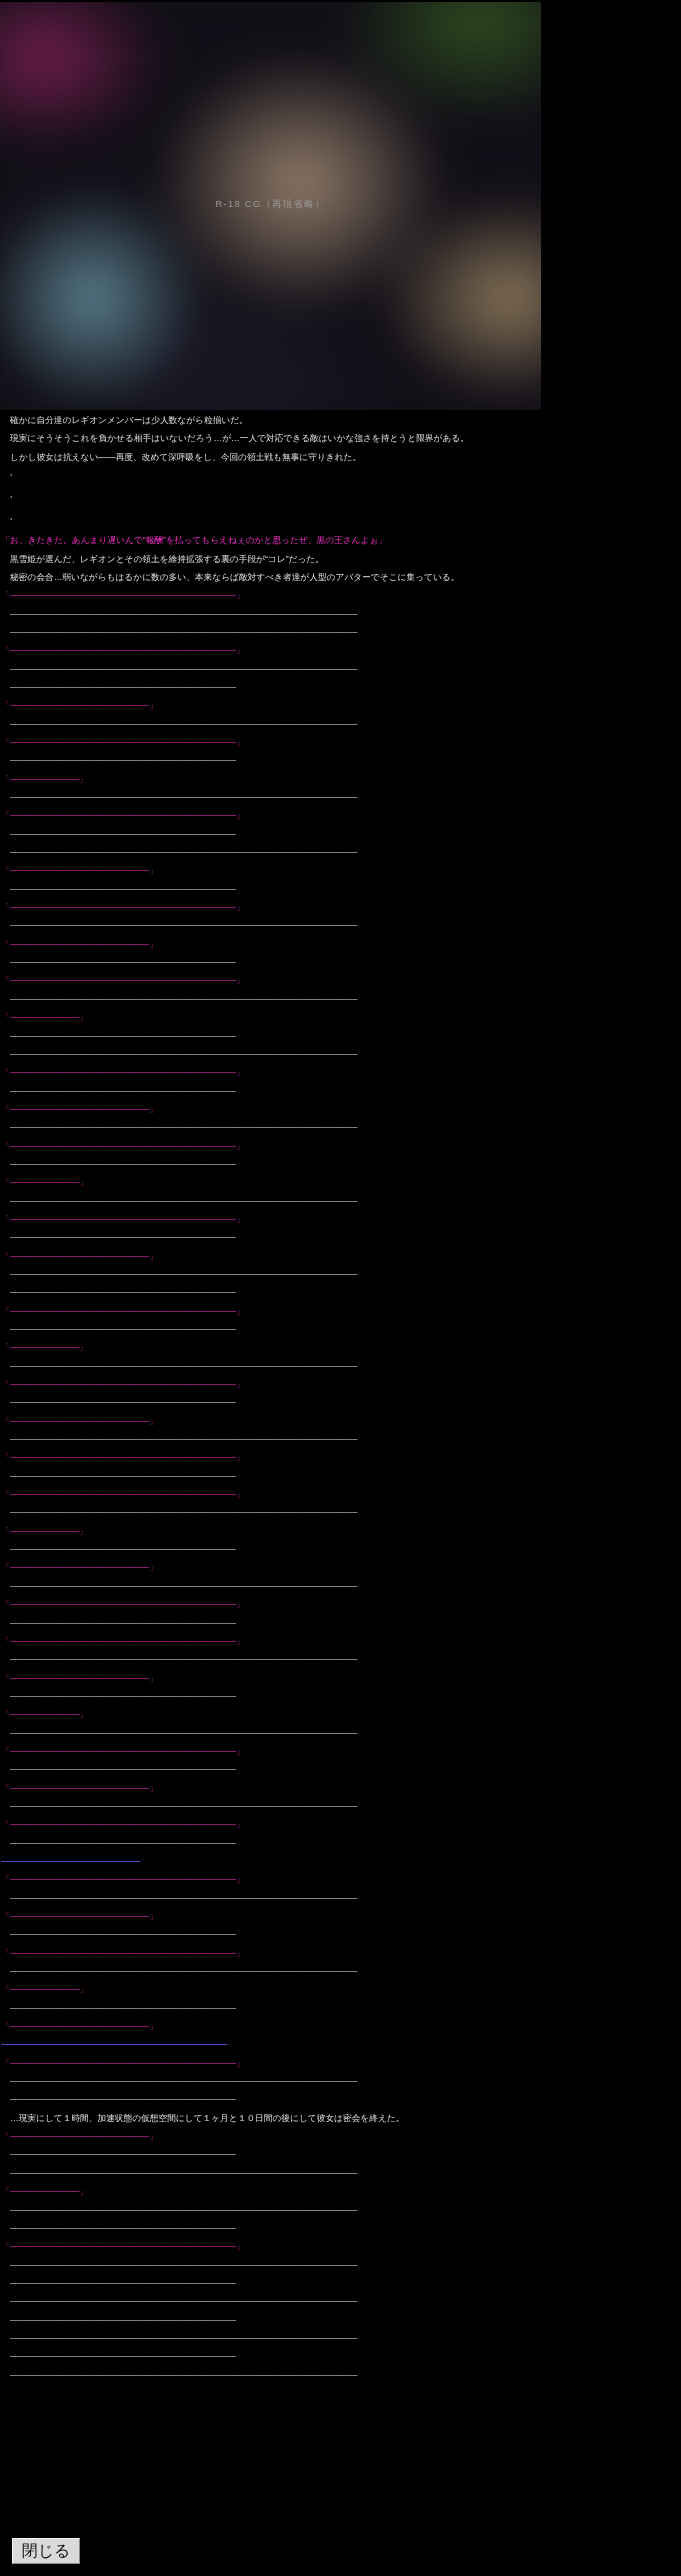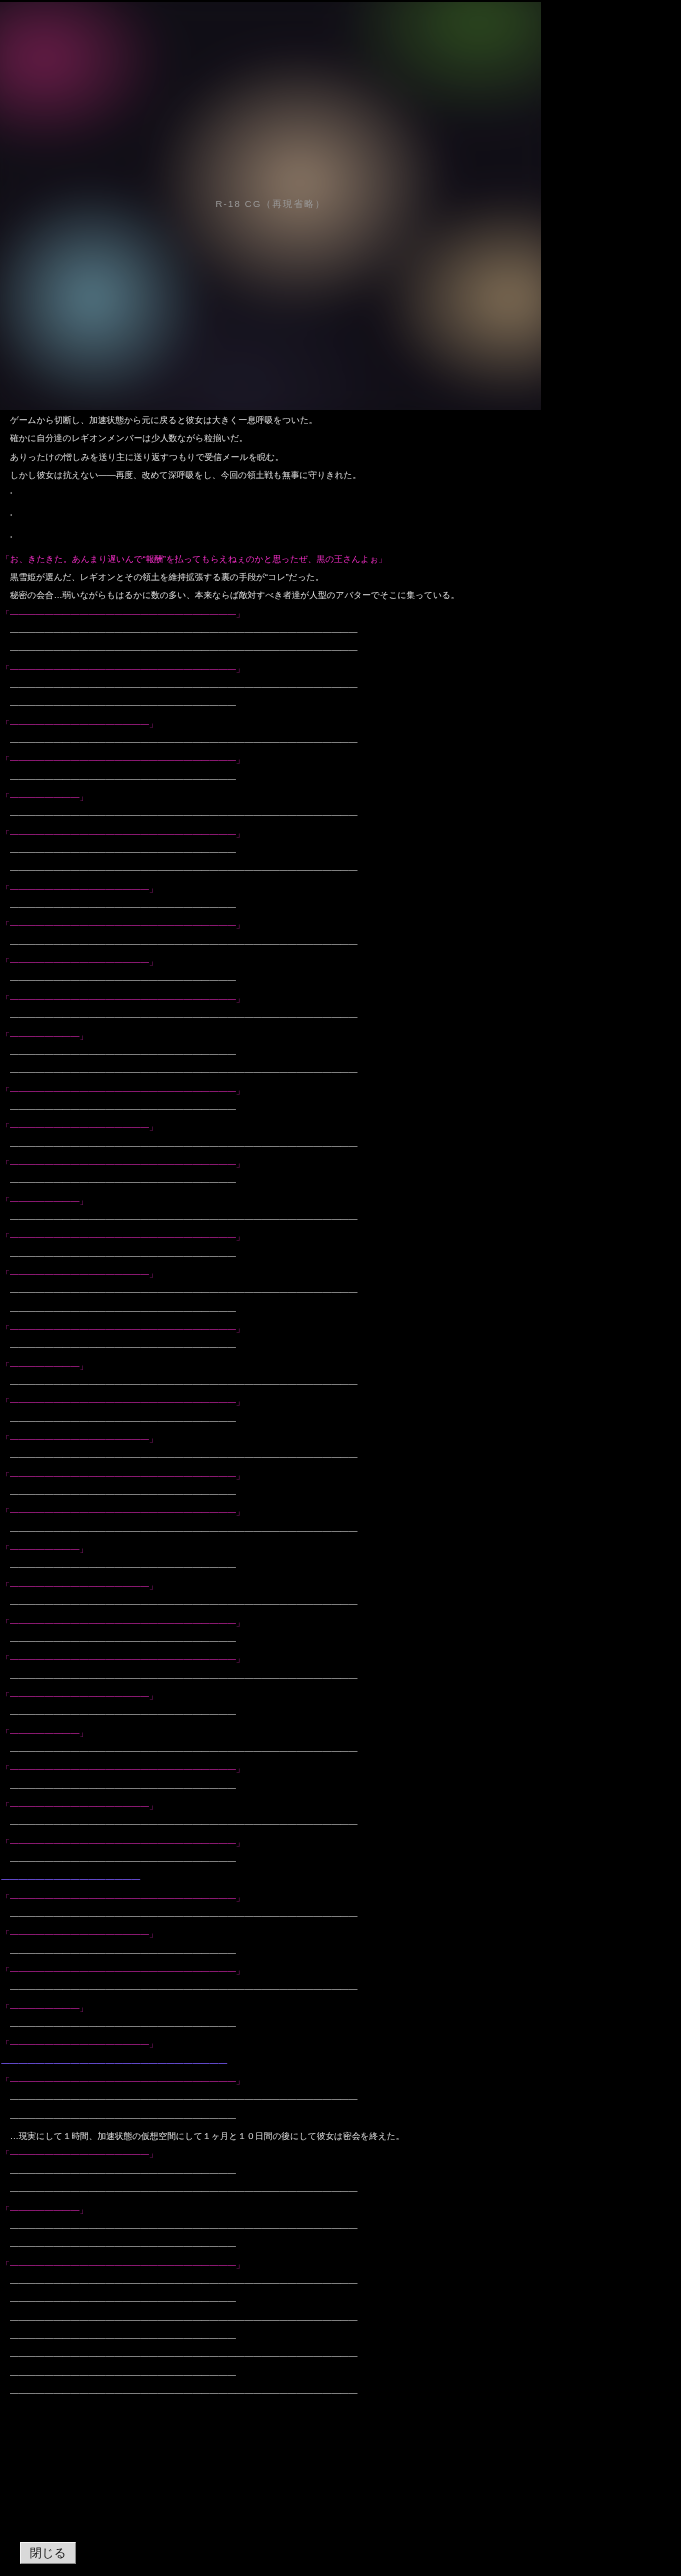--- a/index.html
+++ b/index.html
@@ -34,43 +34,42 @@
   .line{font-size:8.7px;line-height:1.42;margin:0 0 6px 0;white-space:pre-wrap;word-break:break-all;}
   .narration{color:#e2e2e2;}
   .dialogue{color:#ff2fd0;}
   .dialogue-red{color:#f02ac0;text-shadow:0.7px 0.7px 0 #6e0000,0 0 1.3px #8b0020;}
   .sfx{color:#7b5cff;font-weight:bold;}
   .dots{color:#cfcfcf;margin:1.3px 0 9.4px 5.4px;}
   .redacted{opacity:.85;}
 
   
   .close-btn{
-    position:absolute;left:20px;bottom:12px;
+    position:absolute;left:12px;bottom:12px;
     background:#d9d9d9;color:#111;
     border-top:1.3px solid #f5f5f5;border-left:1.3px solid #f5f5f5;
     border-right:1.3px solid #8a8a8a;border-bottom:1.3px solid #8a8a8a;
-    font-size:12px;padding:1.3px 8.7px;cursor:pointer;
+    font-size:16px;padding:1.3px 8.7px;cursor:pointer;
     font-family:"Liberation Sans","DejaVu Sans",sans-serif;
   }
 </style>
 </head>
 <body>
 
 <div class="page">
 
   <div class="artwork">
     <div class="blur"></div>
     <div class="veil"></div>
     <div class="label">R-18 CG（再現省略）</div>
   </div>
 
   <div class="log">
-      <div class="line narration">　ゲームから切断し、加速状態から元に戻ると彼女は大きく一息呼吸をついた。</div>
       <div class="line narration">　確かに自分達のレギオンメンバーは少人数ながら粒揃いだ。</div>
-      <div class="line narration">　ありったけの憎しみを送り主に送り返すつもりで受信メールを睨む。</div>
+      <div class="line narration">　現実にそうそうこれを負かせる相手はいないだろう…が…一人で対応できる敵はいかな強さを持とうと限界がある。</div>
       <div class="line narration">　しかし彼女は抗えない――再度、改めて深呼吸をし、今回の領土戦も無事に守りきれた。</div>
       <div class="line dots">・</div>
       <div class="line dots">・</div>
       <div class="line dots">・</div>
       <div class="line dialogue">「お、きたきた。あんまり遅いんで“報酬”を払ってもらえねぇのかと思ったぜ、黒の王さんよぉ」</div>
       <div class="line narration">　黒雪姫が選んだ、レギオンとその領土を維持拡張する裏の手段が“コレ”だった。</div>
       <div class="line narration">　秘密の会合…弱いながらもはるかに数の多い、本来ならば敵対すべき者達が人型のアバターでそこに集っている。</div>
       <div class="line dialogue redacted">「――――――――――――――――――――――――――」</div>
       <div class="line narration redacted">　――――――――――――――――――――――――――――――――――――――――</div>
       <div class="line narration redacted">　――――――――――――――――――――――――――――――――――――――――</div>

